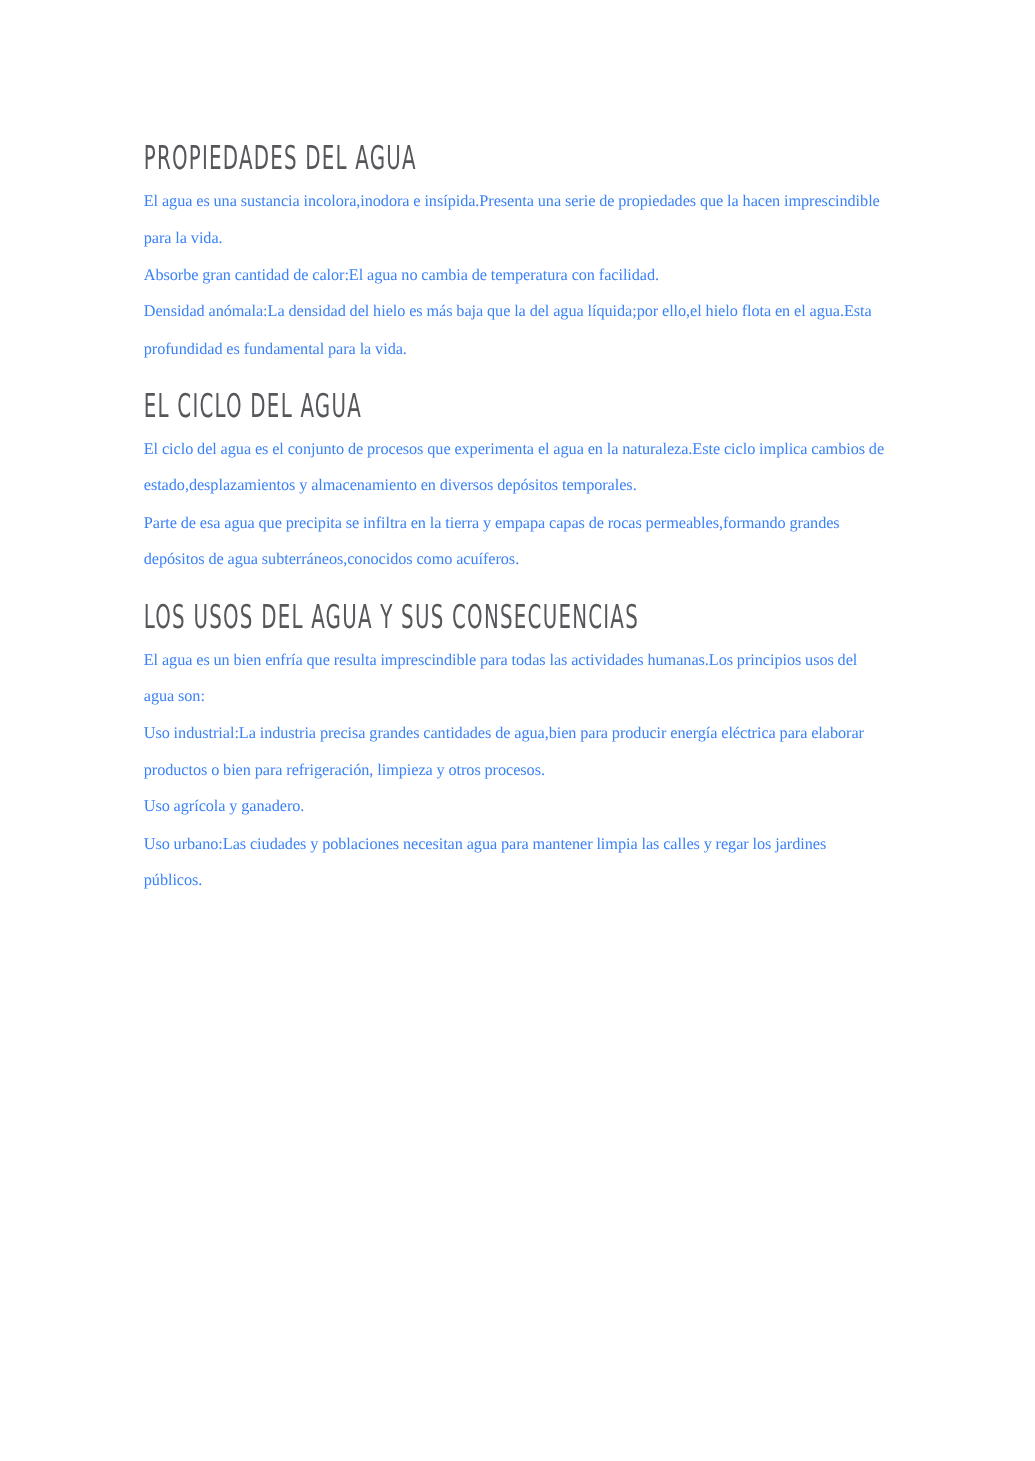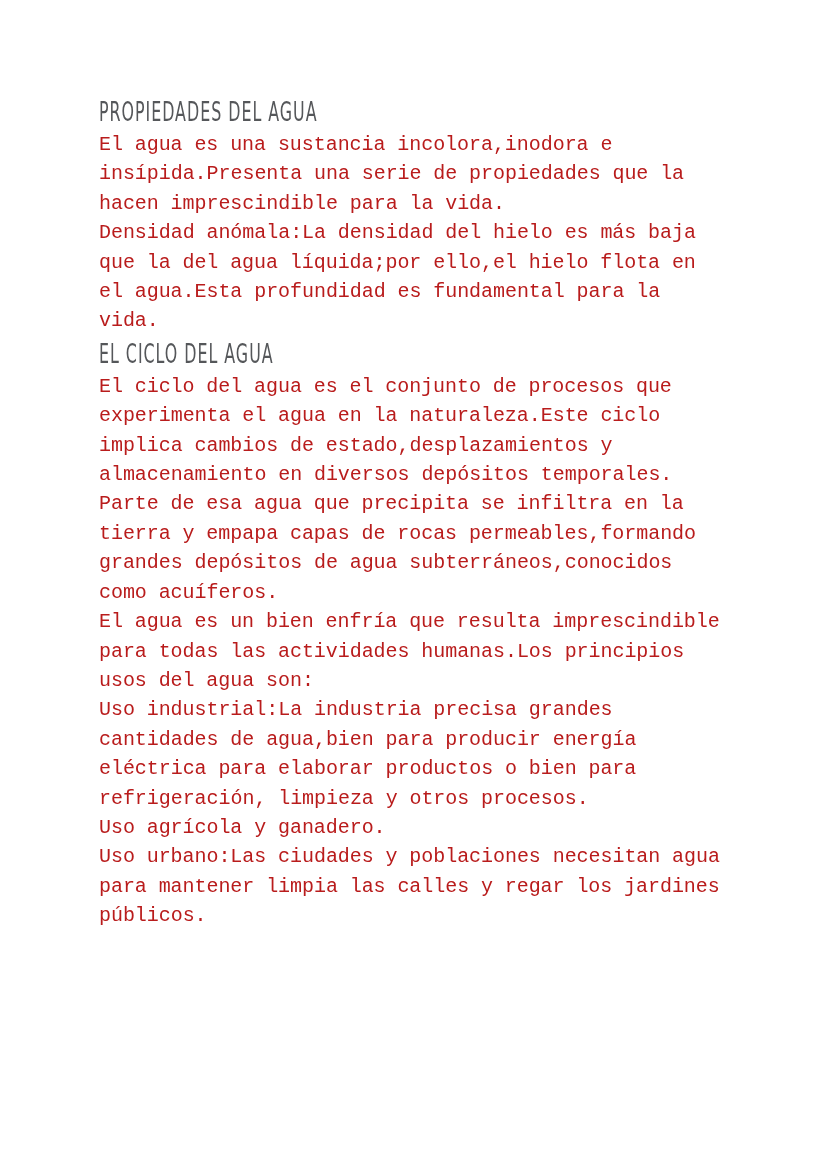--- a/index.html
+++ b/index.html
@@ -42,63 +42,67 @@
   }
 
   .heading-wrap {
     height: 33px;
     overflow: visible;
     margin: 0;
     padding: 0;
   }
 
   .para {
-    font-family: Liberation Mono, monospace;
-    font-size: 20px;
+    font-family: Liberation Serif, serif;
+    font-size: 13px;
     line-height: 29.4px;
     font-weight: 400;
-    color: #b91c1c;
+    color: #3b82f6;
     margin: 0;
     padding: 0;
     text-align: left;
     word-spacing: -0.1px;
     letter-spacing: -0.05px;
   }
 
   .block {
-    margin: 0;
+    margin: 16px;
     padding: 0;
   }
 
   .heading-wrap.first { margin-bottom: 2px; }
   .heading-wrap.mid  { margin-top: 1px; margin-bottom: 2px; }
 </style>
 </head>
 <body>
 
 <div class="page">
   <div class="content">
 
     <div class="block">
       <div class="heading-wrap first">
         <h2 class="heading">PROPIEDADES DEL AGUA</h2>
       </div>
       <p class="para">El agua es una sustancia incolora,inodora e insípida.Presenta una serie de propiedades que la hacen imprescindible para la vida.</p>
+      <p class="para">Absorbe gran cantidad de calor:El agua no cambia de temperatura con facilidad.</p>
       <p class="para">Densidad anómala:La densidad del hielo es más baja que la del agua líquida;por ello,el hielo flota en el agua.Esta profundidad es fundamental para la vida.</p>
     </div>
 
     <div class="block">
       <div class="heading-wrap mid">
         <h2 class="heading">EL CICLO DEL AGUA</h2>
       </div>
       <p class="para">El ciclo del agua es el conjunto de procesos que experimenta el agua en la naturaleza.Este ciclo implica cambios de estado,desplazamientos y almacenamiento en diversos depósitos temporales.</p>
       <p class="para">Parte de esa agua que precipita se infiltra en la tierra y empapa capas de rocas permeables,formando grandes depósitos de agua subterráneos,conocidos como acuíferos.</p>
     </div>
 
     <div class="block">
+      <div class="heading-wrap mid">
+        <h2 class="heading">LOS USOS DEL AGUA Y SUS CONSECUENCIAS</h2>
+      </div>
       <p class="para">El agua es un bien enfría que resulta imprescindible para todas las actividades humanas.Los principios usos del agua son:</p>
       <p class="para">Uso industrial:La industria precisa grandes cantidades de agua,bien para producir energía eléctrica para elaborar productos o bien para refrigeración, limpieza y otros procesos.</p>
       <p class="para">Uso agrícola y ganadero.</p>
       <p class="para">Uso urbano:Las ciudades y poblaciones necesitan agua para mantener limpia las calles y regar los jardines públicos.</p>
     </div>
 
   </div>
 </div>
 
 </body></html>

